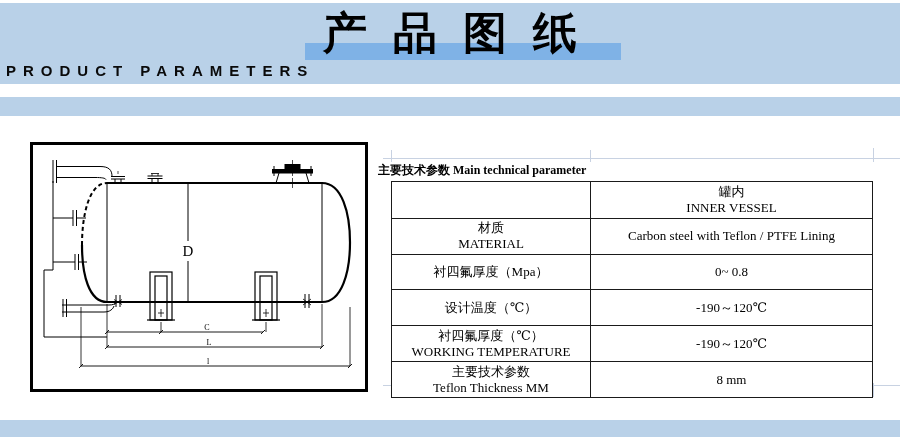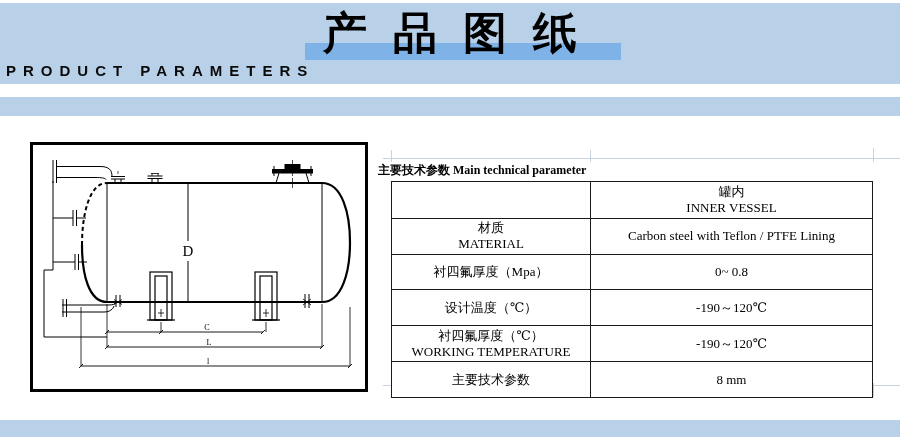--- a/index.html
+++ b/index.html
@@ -212,17 +212,18 @@
   <div class="pcell rline">
     <span>衬四氟厚度（℃）</span>
     <span>WORKING TEMPERATURE</span>
   </div>
   <div class="pcell val rline">
     <span>-190～120℃</span>
   </div>
 
   <div class="pcell rline">
     <span>主要技术参数</span>
+    <span>Teflon Thickness MM</span>
   </div>
   <div class="pcell val rline">
     <span>8 mm</span>
   </div>
 </div>
 
 </body></html>

